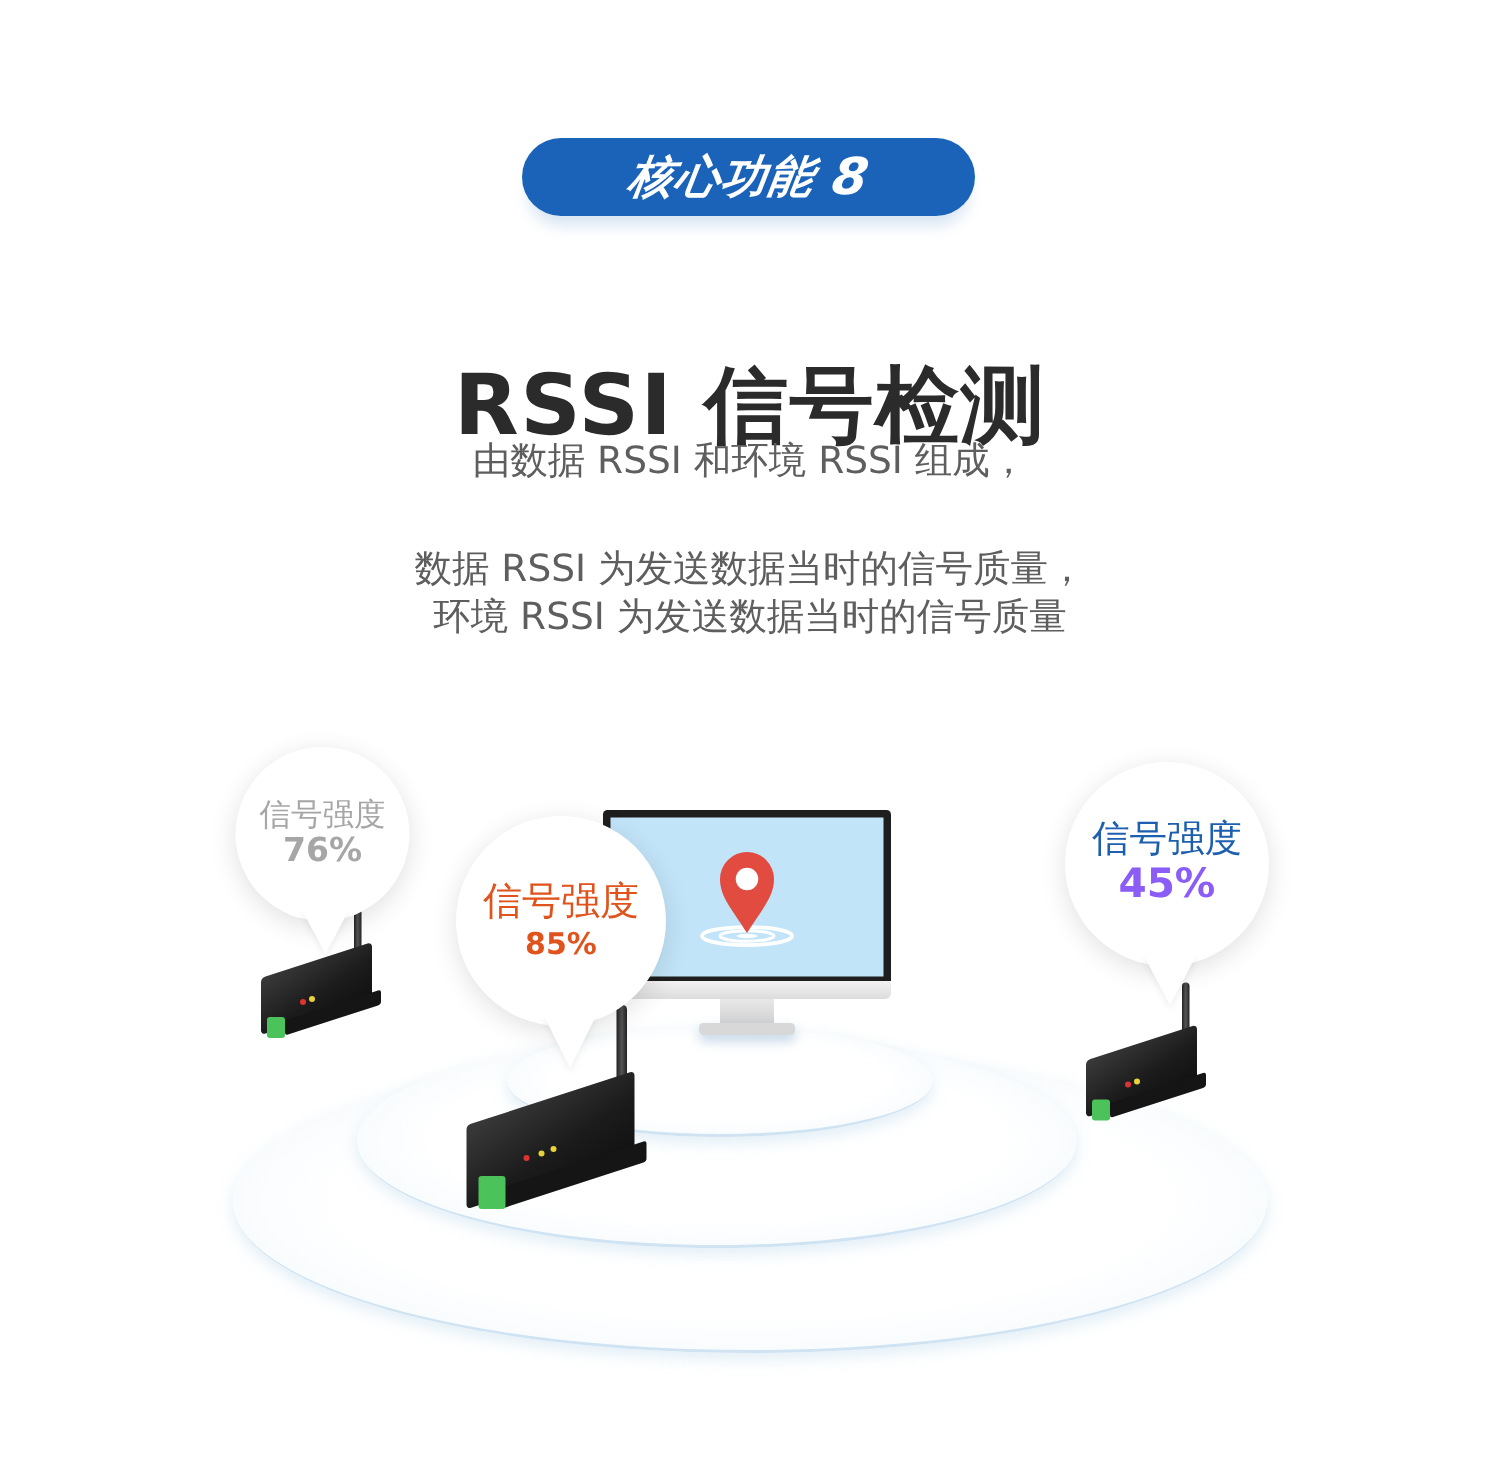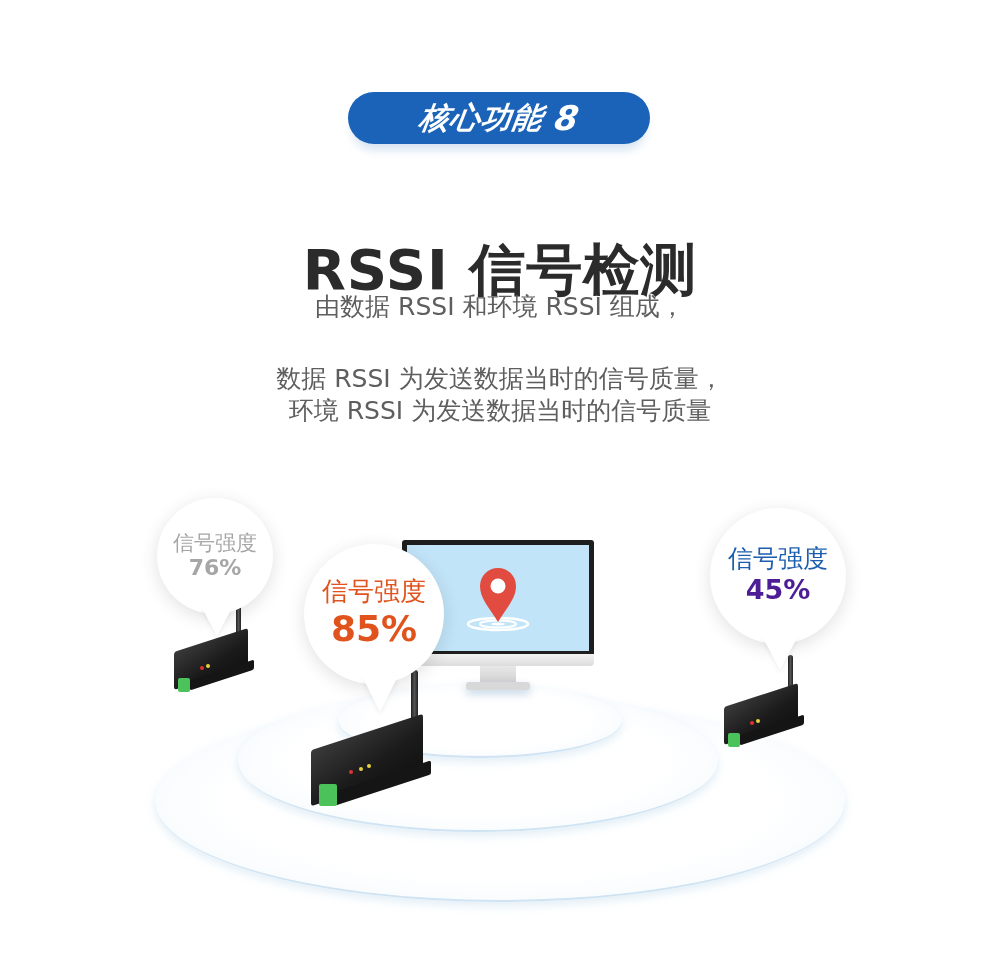--- a/index.html
+++ b/index.html
@@ -94,24 +94,24 @@
   <div class="abs bubble" style="left:0;top:0;width:116px;height:116px;">
     <div class="b-label" style="font-size:21px;color:#a6a6a6;">信号强度</div>
     <div class="b-val" style="font-size:22px;color:#a6a6a6;">76%</div>
   </div>
   <div class="abs tail" style="left:44px;top:108px;"></div>
 </div>
 
 <div class="abs" style="left:304px;top:544px;width:140px;height:172px;">
   <div class="abs bubble" style="left:0;top:0;width:140px;height:140px;">
     <div class="b-label" style="font-size:26px;color:#e0531c;">信号强度</div>
-    <div class="b-val" style="font-size:36px;color:#e0531c;">85%</div>
+    <div class="b-val" style="font-size:20px;color:#e0531c;">85%</div>
   </div>
   <div class="abs tail" style="left:58px;top:132px;border-left-width:18px;border-right-width:18px;border-top-width:36px;"></div>
 </div>
 
 <div class="abs" style="left:710px;top:508px;width:136px;height:168px;">
   <div class="abs bubble" style="left:0;top:0;width:136px;height:136px;">
     <div class="b-label" style="font-size:25px;color:#1d5fae;">信号强度</div>
-    <div class="b-val" style="font-size:27px;color:#4c1d95;">45%</div>
+    <div class="b-val" style="font-size:27px;color:#8b5cf6;">45%</div>
   </div>
   <div class="abs tail" style="left:52px;top:128px;border-left-width:18px;border-right-width:18px;border-top-width:34px;"></div>
 </div>
 
 </body></html>

